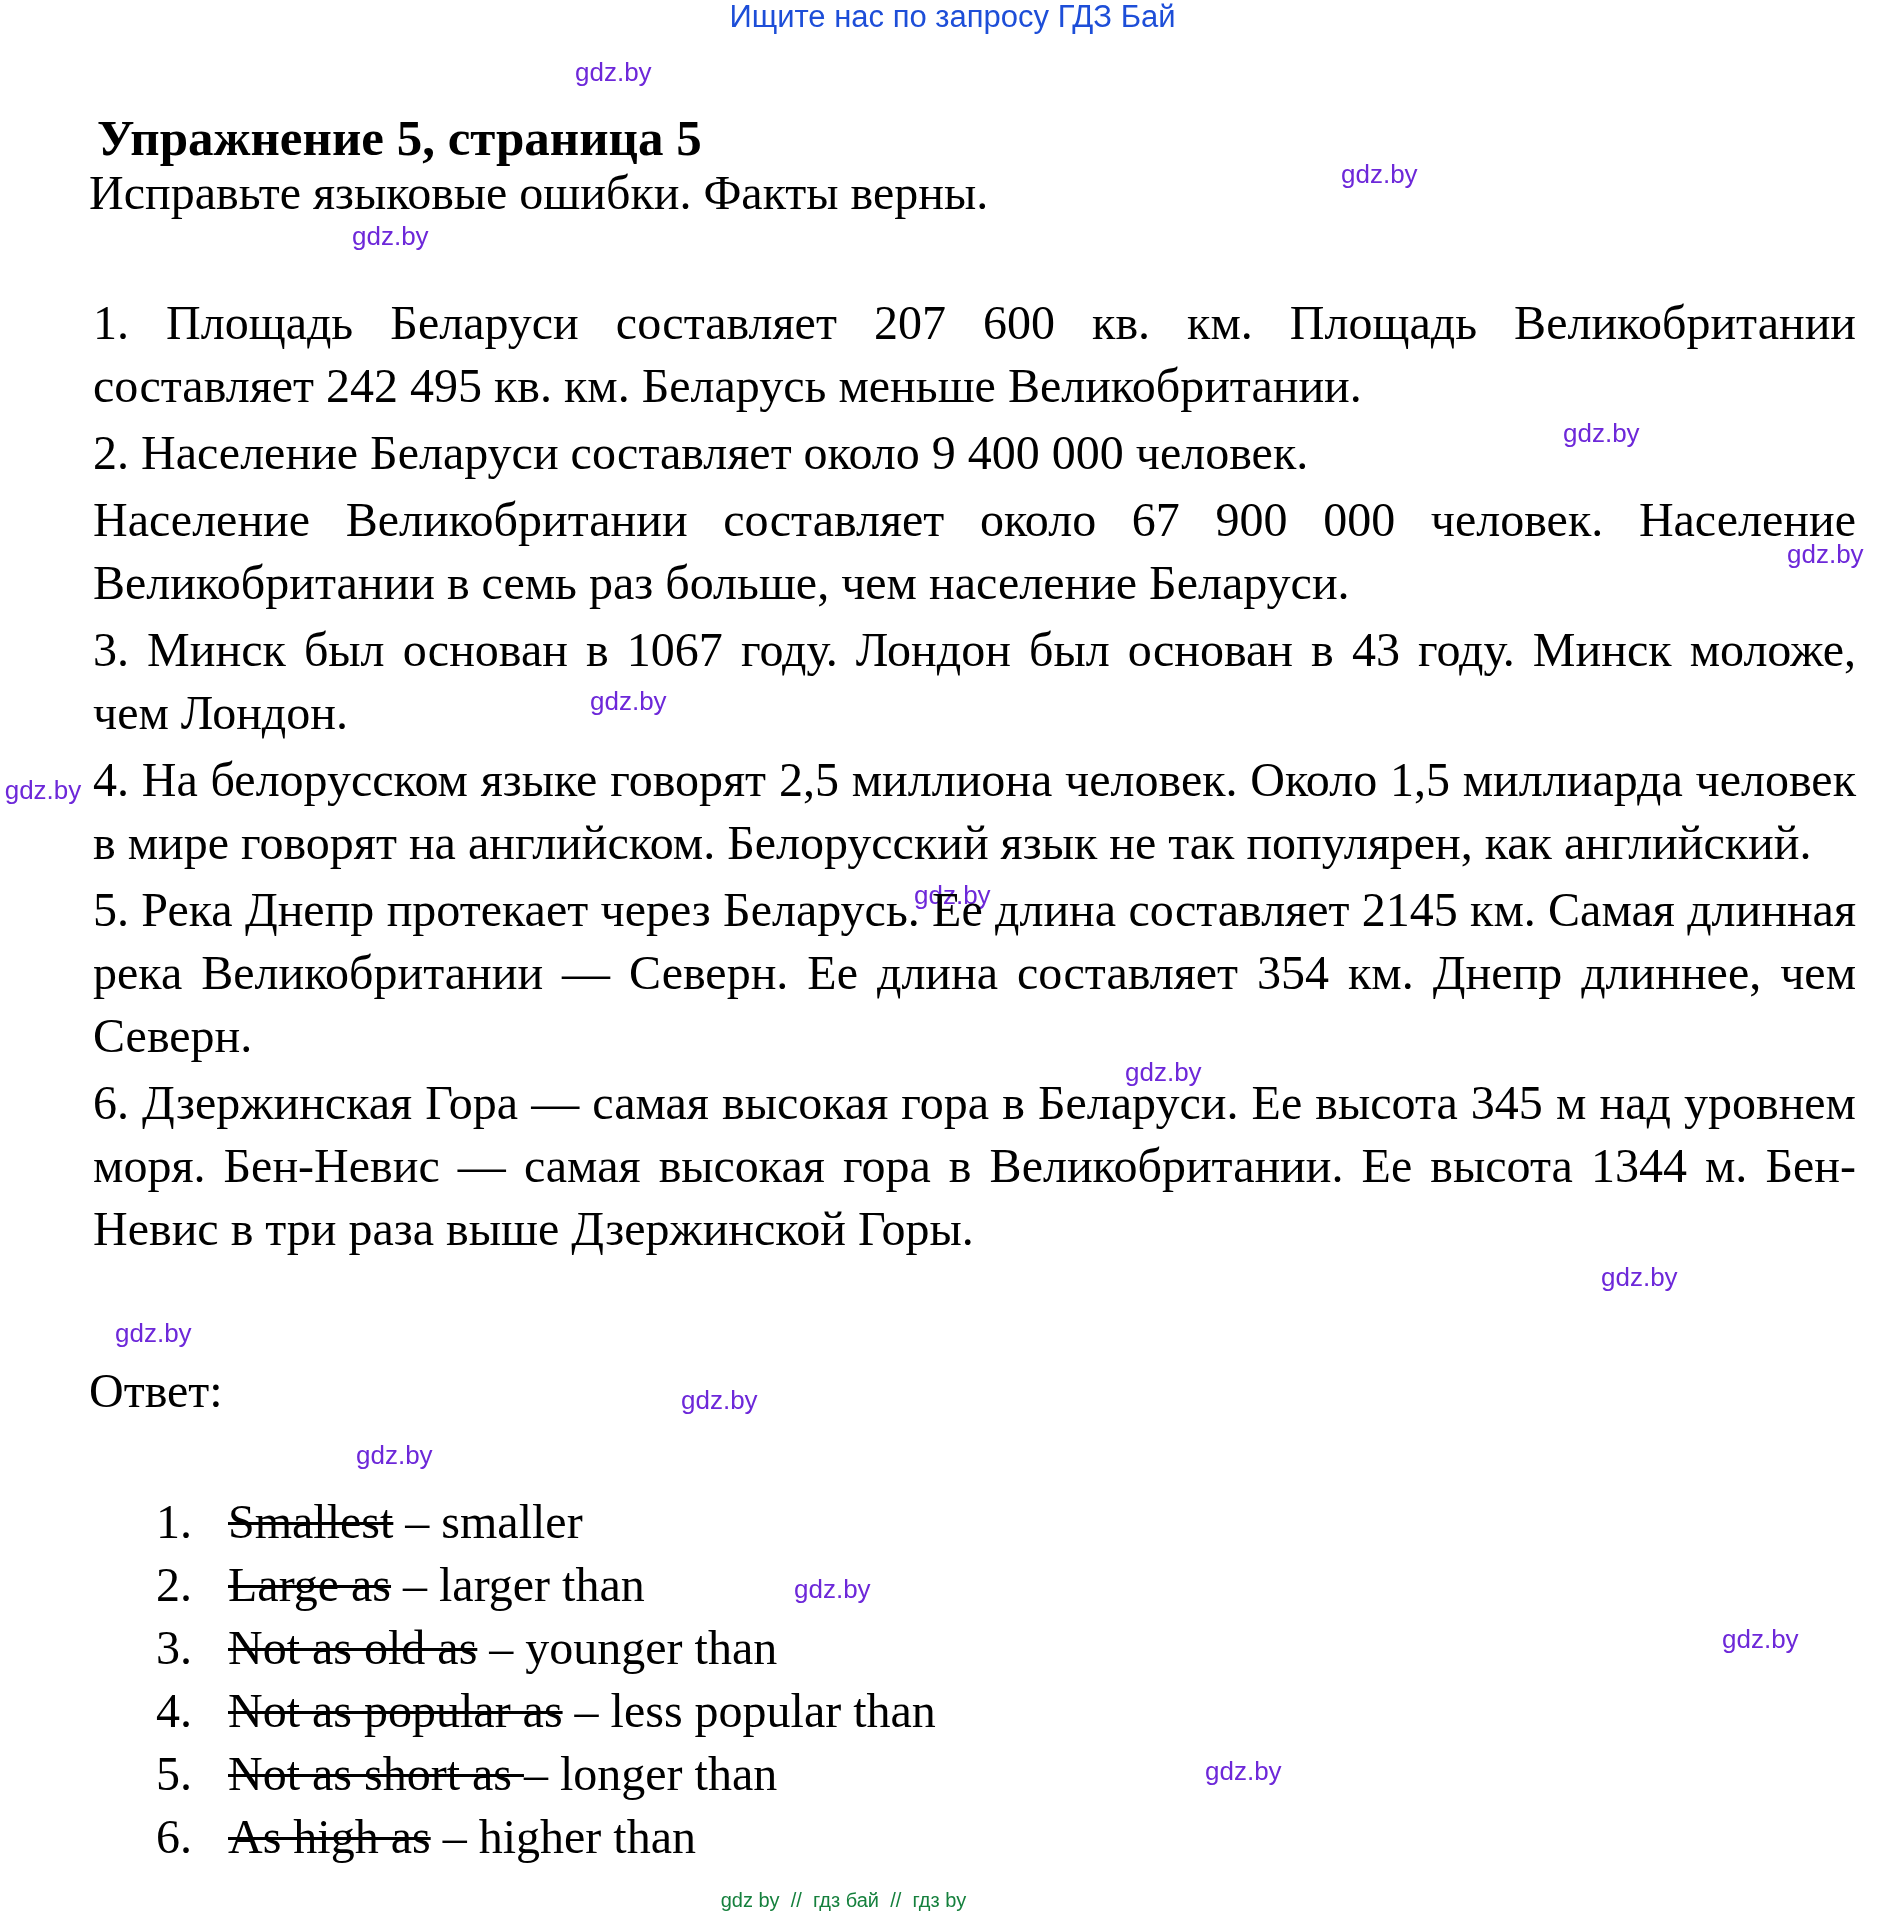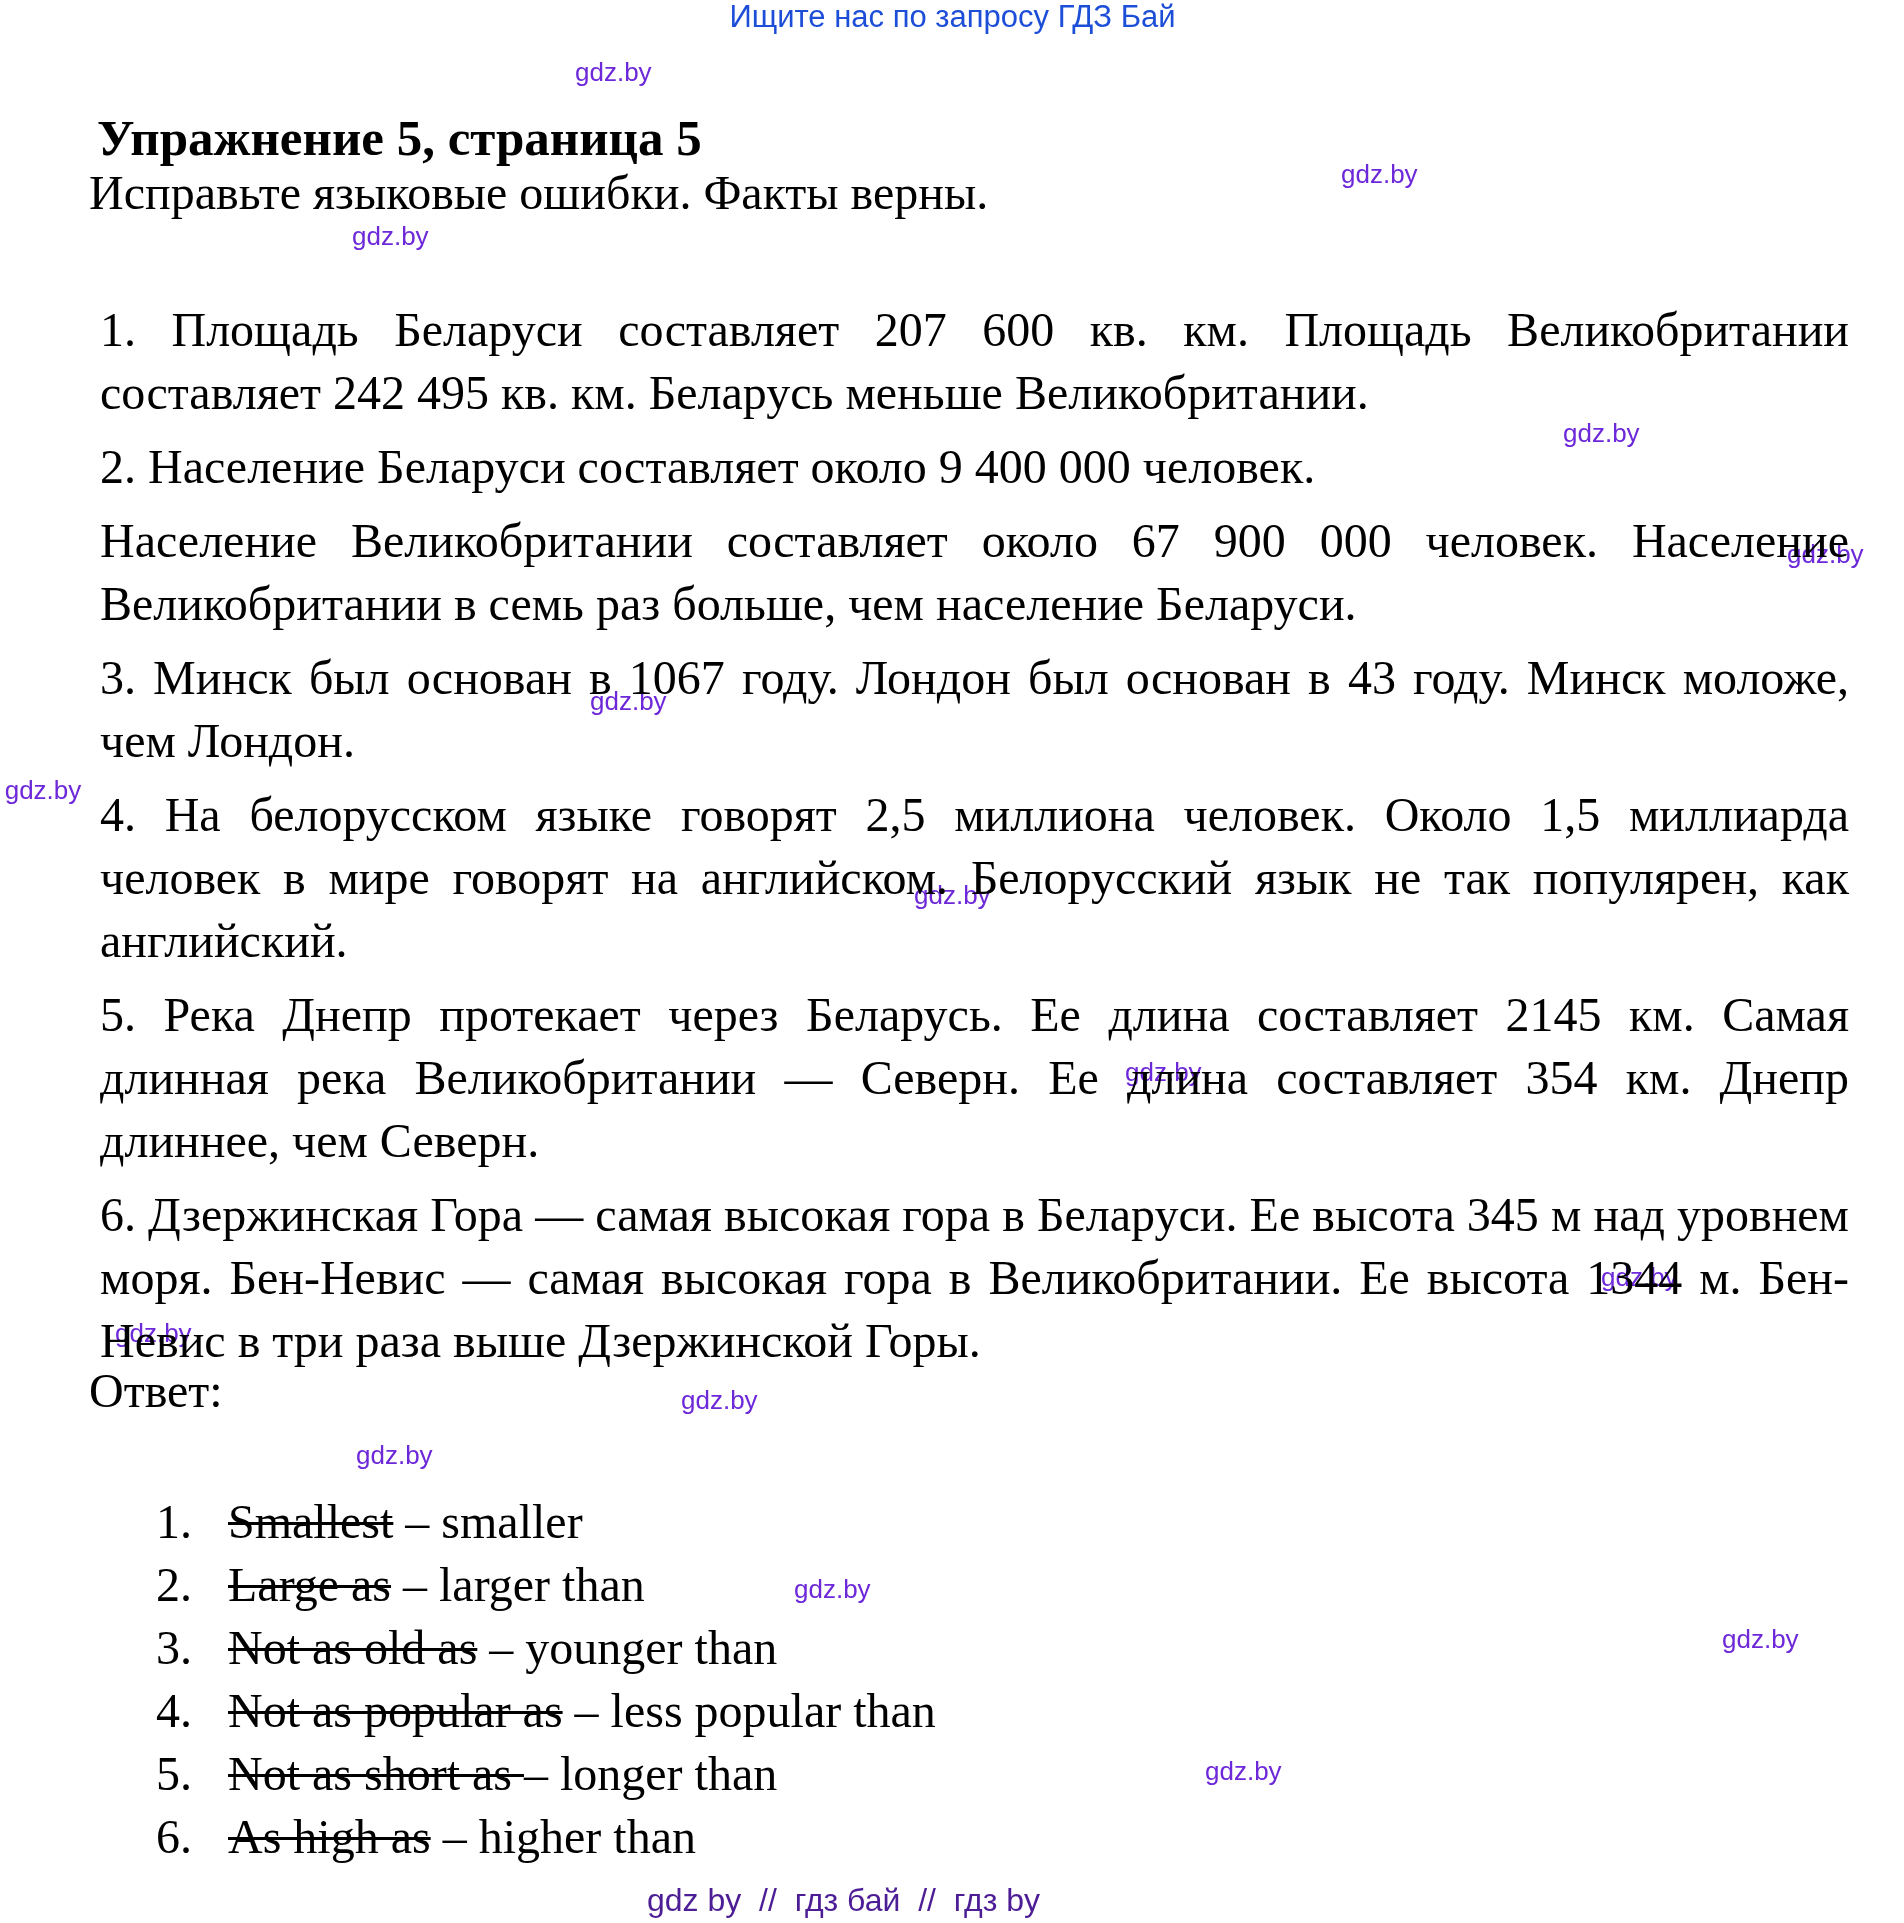--- a/index.html
+++ b/index.html
@@ -54,21 +54,21 @@
   .body-text {
     position: absolute;
     left: 89px;
     top: 287px;
     width: 1771px;
     font-size: 48px;
     line-height: 63px;
     text-align: justify;
   }
   .body-text p {
-    margin: 11px;
+    margin: 4px;
   }
   .answer-label {
     position: absolute;
     left: 89px;
     top: 1363px;
     font-size: 48px;
     line-height: 56px;
   }
   .answers {
     position: absolute;
@@ -91,23 +91,23 @@
     text-decoration: line-through;
     text-decoration-thickness: 2.8px;
   }
   .footer {
     position: absolute;
     left: 0;
     top: 1881px;
     width: 1687px;
     text-align: center;
     font-family: "Liberation Sans", "DejaVu Sans", sans-serif;
-    font-size: 32px;
+    font-size: 20px;
     line-height: 38px;
-    color: #4c1d95;
+    color: #15803d;
     white-space: pre;
   }
 </style>
 </head>
 <body>
 
 <div class="banner">Ищите нас по запросу ГДЗ Бай</div>
 
 <div class="wm" style="left:575px;top:58px">gdz.by</div>
 <div class="wm" style="left:1341px;top:160px">gdz.by</div>

